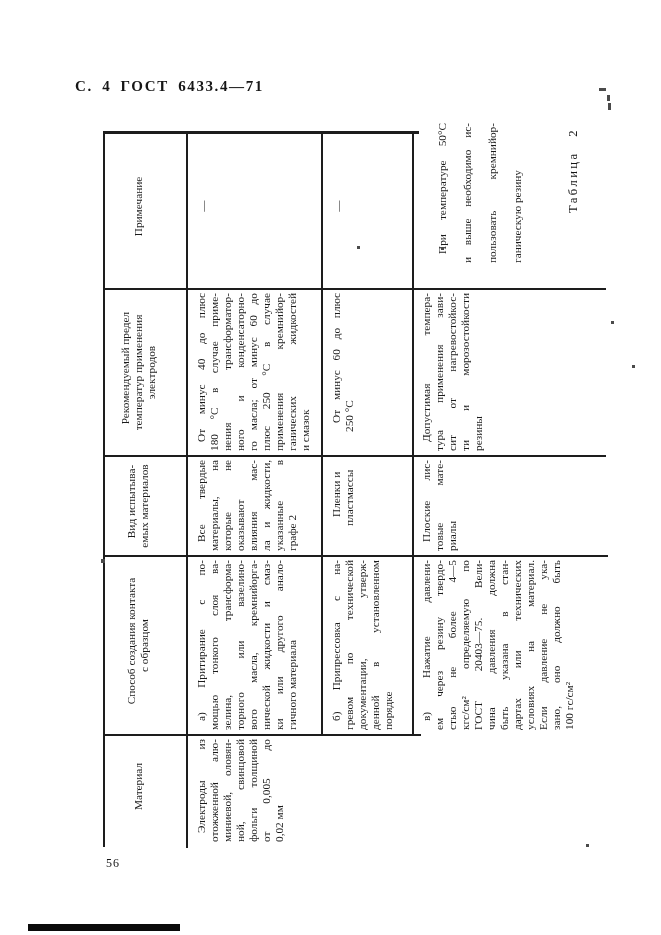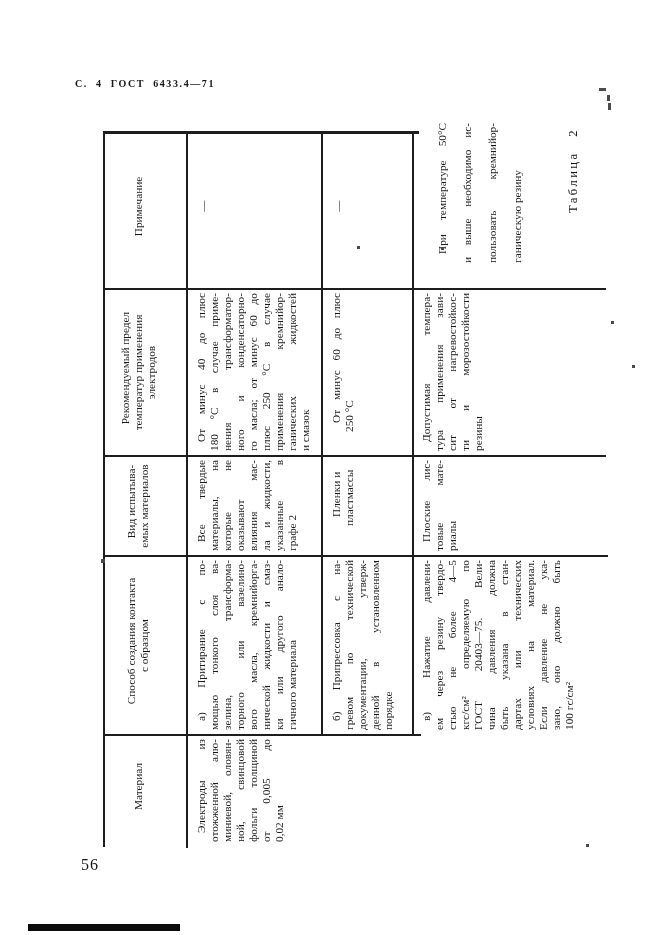--- a/index.html
+++ b/index.html
@@ -1,20 +1,20 @@
 <!DOCTYPE html>
 <html><head>
 <meta charset="utf-8">
 <style>
   html,body{margin:0;padding:0;background:#e8e8e8;}
   .page{position:relative;width:661px;height:935px;background:#ffffff;overflow:hidden;
         font-family:"Liberation Serif","DejaVu Serif",serif;color:#161616;}
-  .page-header{position:absolute;left:75px;top:78px;font-size:10px;font-weight:700;
+  .page-header{position:absolute;left:75px;top:78px;font-size:15px;font-weight:700;
         letter-spacing:1.6px;word-spacing:4px;white-space:nowrap;}
-  .page-number{position:absolute;left:81px;top:856px;font-size:16px;letter-spacing:1px;}
+  .page-number{position:absolute;left:106px;top:856px;font-size:12px;letter-spacing:1px;}
   .footer-bar{position:absolute;left:28px;top:924px;width:152px;height:7px;background:#0b0b0b;}
   .table-caption{position:absolute;left:566px;top:213px;transform:rotate(-90deg);
         transform-origin:0 0;font-size:12.5px;letter-spacing:2.5px;word-spacing:9px;
         white-space:nowrap;color:#141414;}
   
   .landscape{position:absolute;left:103px;top:847px;width:714px;height:499px;
         transform:rotate(-90deg);transform-origin:0 0;}
   .cell{position:absolute;box-sizing:border-box;font-size:11.3px;line-height:13px;
         padding:8px 4px 0 5px;color:#1b1b1b;}
   .cell.head{display:flex;flex-direction:column;justify-content:center;align-items:center;

